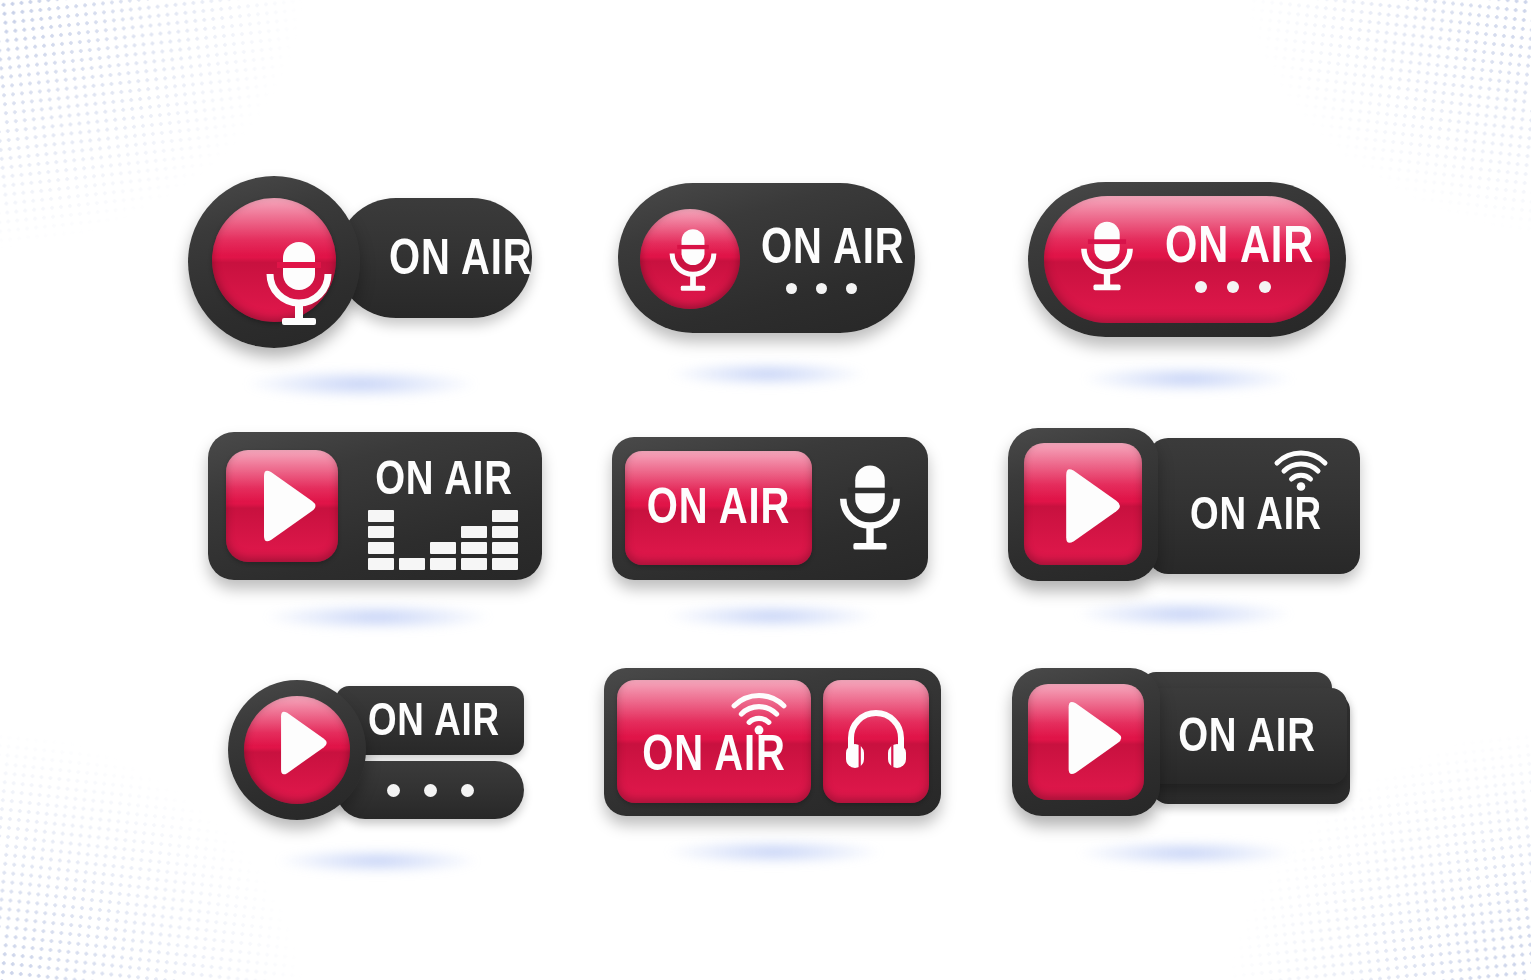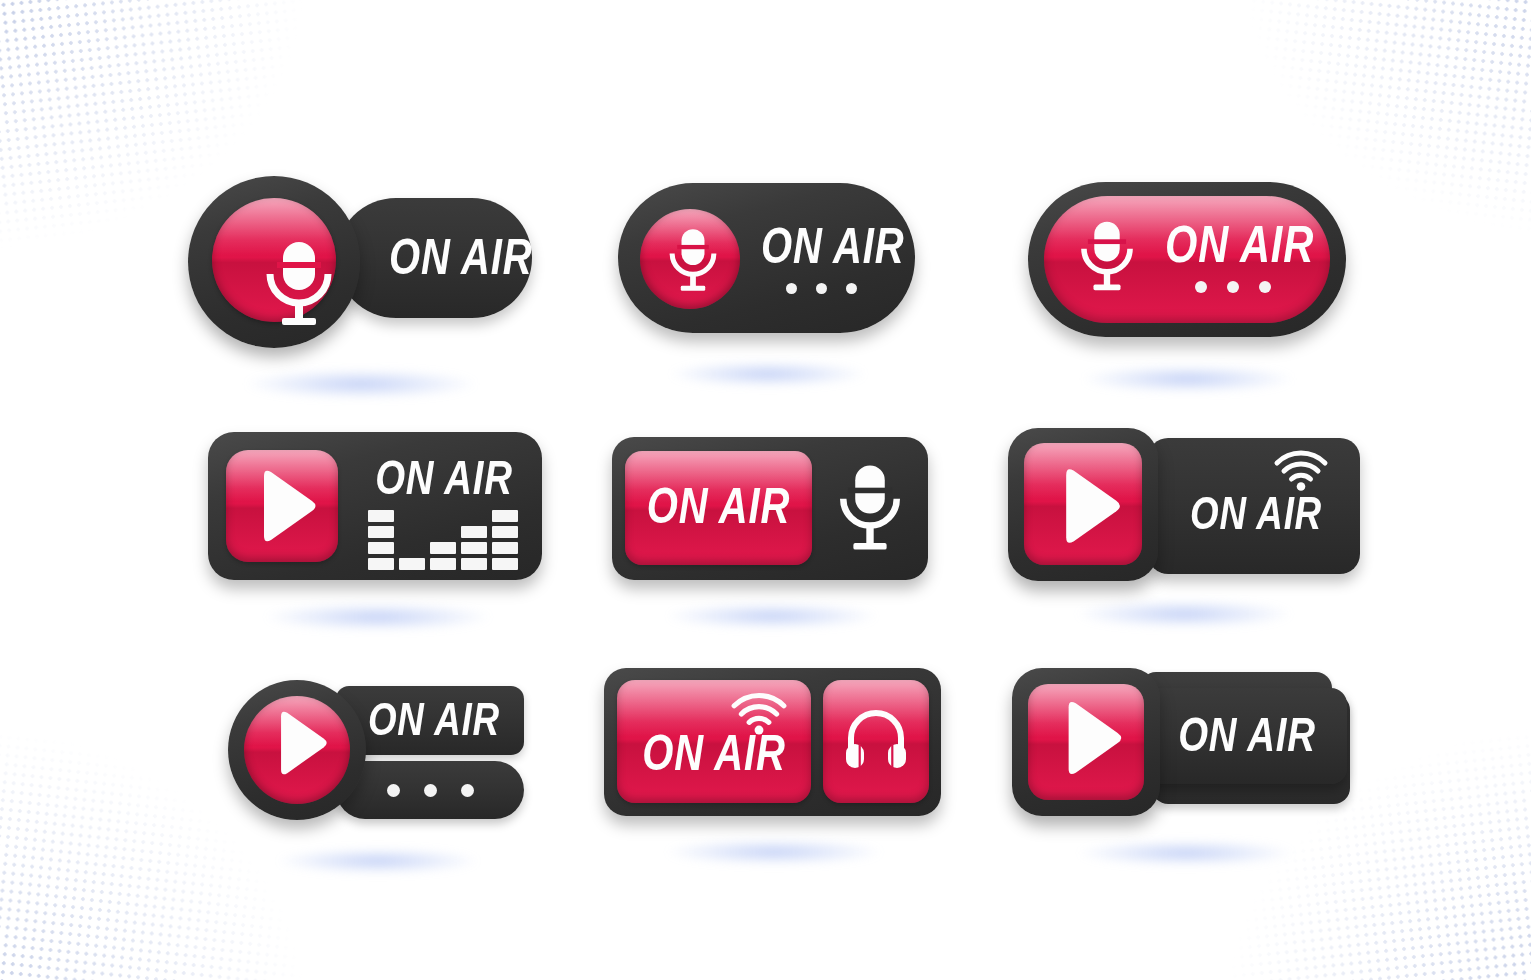--- a/index.html
+++ b/index.html
@@ -32,21 +32,21 @@
   .ht-bl { left:-50px; bottom:-60px; width:440px; height:350px;
     -webkit-mask-image:radial-gradient(ellipse 100% 100% at 8% 92%, rgba(0,0,0,.85) 0%, rgba(0,0,0,.3) 50%, rgba(0,0,0,0) 76%);
             mask-image:radial-gradient(ellipse 100% 100% at 8% 92%, rgba(0,0,0,.85) 0%, rgba(0,0,0,.3) 50%, rgba(0,0,0,0) 76%);
     transform:rotate(6deg); }
   .ht-br { right:-50px; bottom:-60px; width:440px; height:350px;
     -webkit-mask-image:radial-gradient(ellipse 100% 100% at 92% 92%, rgba(0,0,0,.85) 0%, rgba(0,0,0,.3) 50%, rgba(0,0,0,0) 76%);
             mask-image:radial-gradient(ellipse 100% 100% at 92% 92%, rgba(0,0,0,.85) 0%, rgba(0,0,0,.3) 50%, rgba(0,0,0,0) 76%);
     transform:rotate(-6deg); }
 
   
-  #badge-grid { position:absolute; inset:0; z-index:2;font-style:italic; }
+  #badge-grid { position:absolute; inset:0; z-index:2; }
   .cell { position:absolute; }
 
   
   .glow {
     position:absolute; left:50%; transform:translateX(-50%);
     border-radius:50%;
     background:radial-gradient(ellipse at center, rgba(120,150,235,.42) 0%, rgba(150,175,240,.22) 42%, rgba(255,255,255,0) 72%);
     filter:blur(4px);
     z-index:0;
   }

